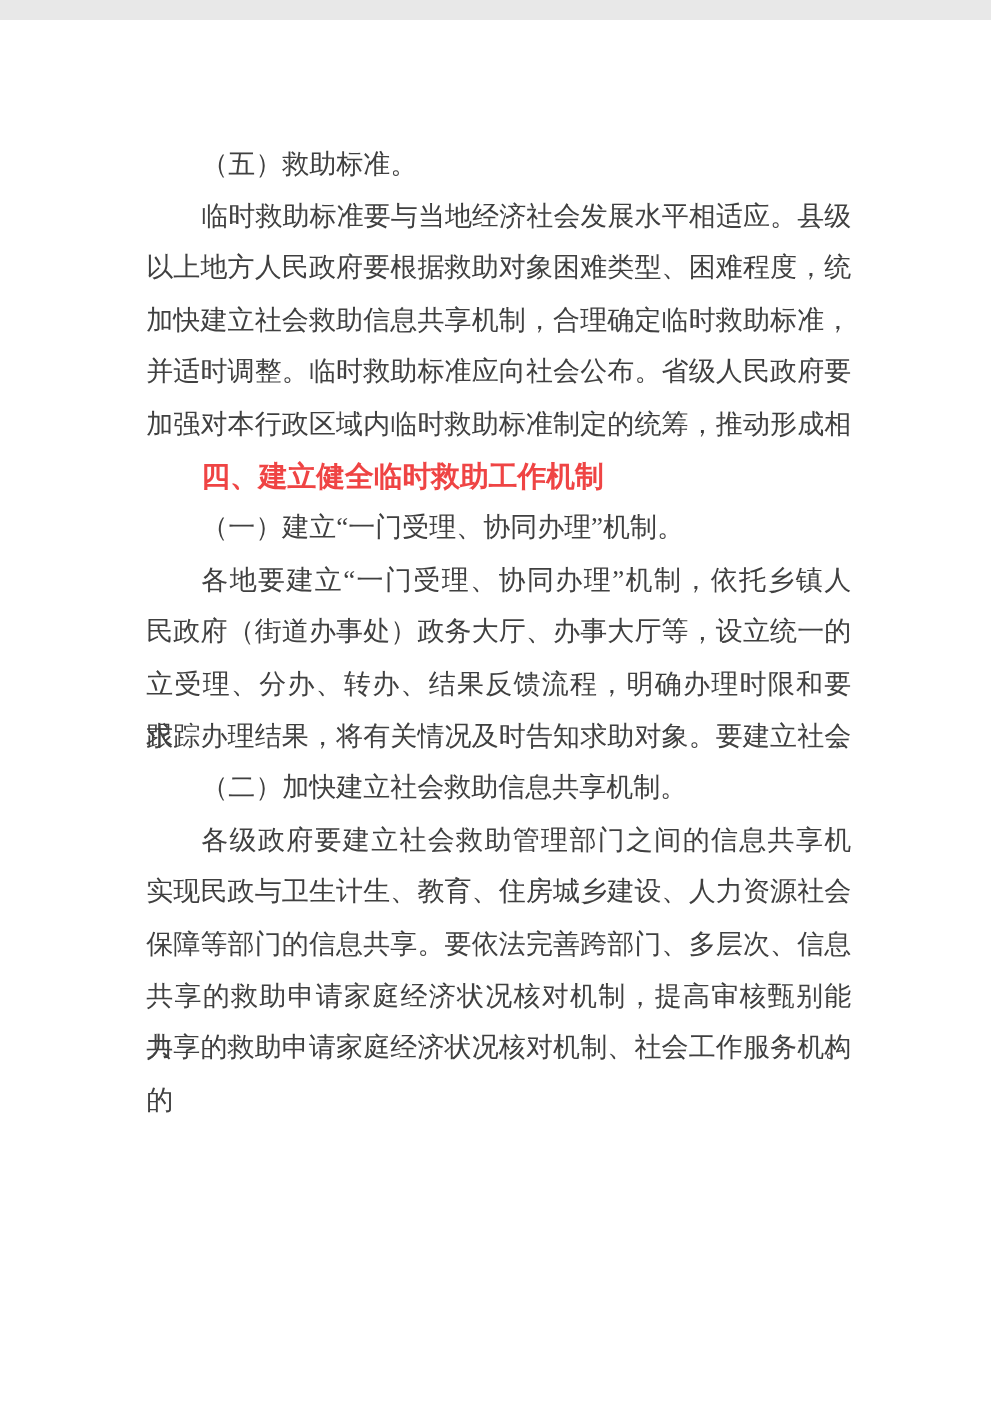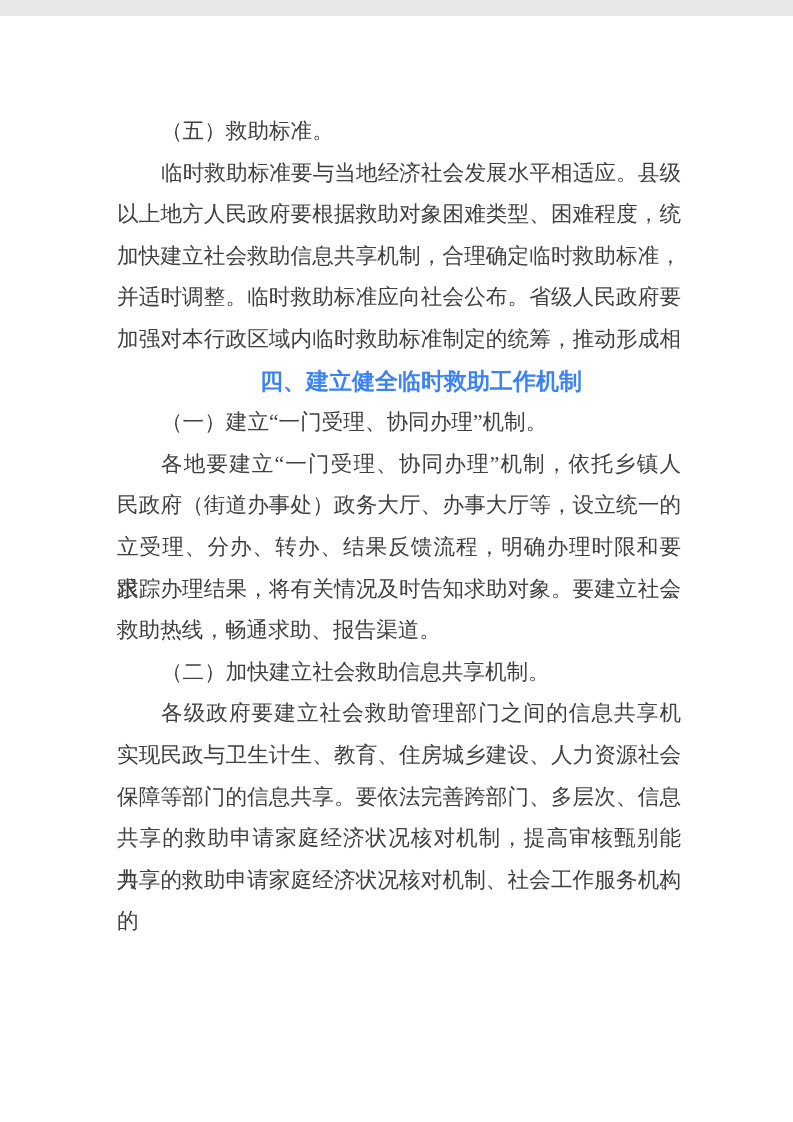--- a/index.html
+++ b/index.html
@@ -36,42 +36,40 @@
     white-space: normal;
     text-align: justify;
     text-align-last: justify;
   }
   .line.indent {
     text-indent: 44px;
   }
   .line.heading {
     font-size: 23px;
     font-weight: 700;
-    color: #3b82f6;
-    text-align: center;
+    color: #ef4444;
   }
 </style>
 </head>
 <body>
 
 <div class="page">
   <div class="content" id="doc-content">
       <div class="line indent">（五）救助标准。</div>
       <div class="line indent fill">临时救助标准要与当地经济社会发展水平相适应。县级</div>
       <div class="line fill">以上地方人民政府要根据救助对象困难类型、困难程度，统</div>
       <div class="line fill">加快建立社会救助信息共享机制，合理确定临时救助标准，</div>
       <div class="line fill">并适时调整。临时救助标准应向社会公布。省级人民政府要</div>
       <div class="line fill">加强对本行政区域内临时救助标准制定的统筹，推动形成相</div>
       <div class="line indent heading">四、建立健全临时救助工作机制</div>
       <div class="line indent">（一）建立“一门受理、协同办理”机制。</div>
       <div class="line indent fill">各地要建立“一门受理、协同办理”机制，依托乡镇人</div>
       <div class="line fill">民政府（街道办事处）政务大厅、办事大厅等，设立统一的</div>
       <div class="line fill">立受理、分办、转办、结果反馈流程，明确办理时限和要求，</div>
       <div class="line fill">跟踪办理结果，将有关情况及时告知求助对象。要建立社会</div>
-      <div class="line">救助热线，畅通求助、报告渠道。</div>
       <div class="line indent">（二）加快建立社会救助信息共享机制。</div>
       <div class="line indent fill">各级政府要建立社会救助管理部门之间的信息共享机</div>
       <div class="line fill">实现民政与卫生计生、教育、住房城乡建设、人力资源社会</div>
       <div class="line fill">保障等部门的信息共享。要依法完善跨部门、多层次、信息</div>
       <div class="line fill">共享的救助申请家庭经济状况核对机制，提高审核甄别能力。</div>
       <div class="line fill">共享的救助申请家庭经济状况核对机制、社会工作服务机构的</div>
     </div>
 </div>
 
 </body></html>

